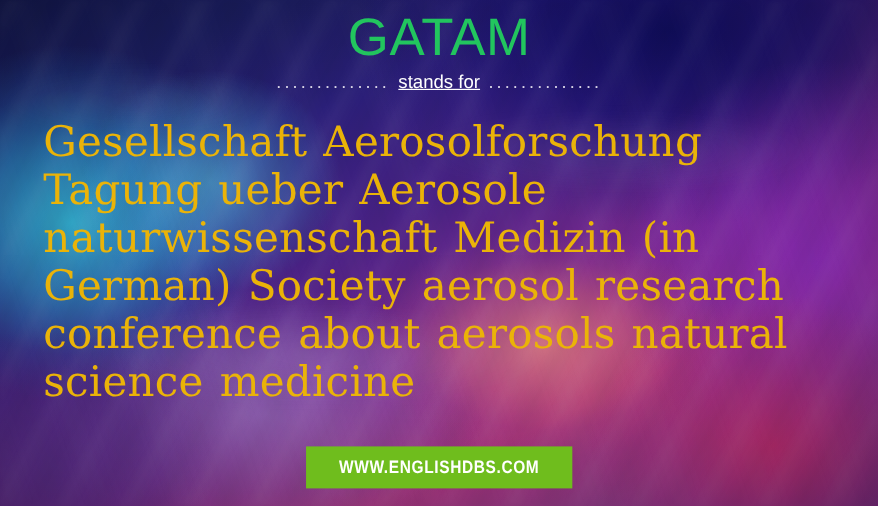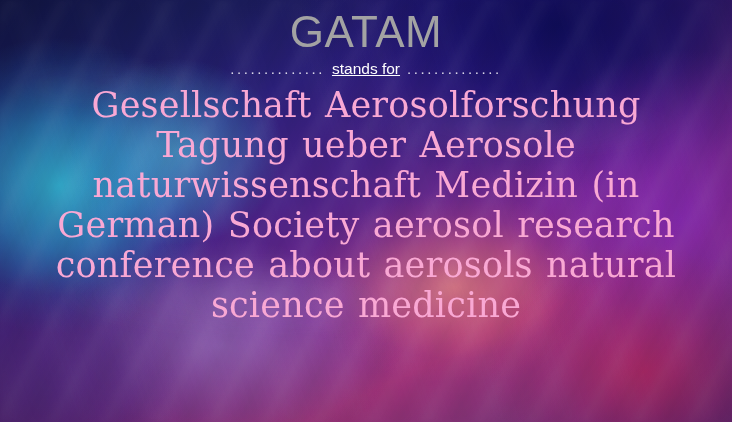--- a/index.html
+++ b/index.html
@@ -162,21 +162,21 @@
     align-items: center;
   }
 
   #title {
     margin-top: 9px;
     font-family: "Liberation Sans", sans-serif;
     font-size: 44px;
     line-height: 46px;
     font-weight: 400;
     letter-spacing: 0.5px;
-    color: #a3a3a3;
+    color: #22c55e;
     text-align: center;
     white-space: nowrap;
   }
 
   #standsfor-row {
     margin-top: 5px;
     display: flex;
     align-items: baseline;
     justify-content: center;
     gap: 7px;
@@ -194,24 +194,23 @@
     opacity: 0.92;
   }
 
   #standsfor-label {
     font-size: 15.5px;
     color: #ffffff;
     text-decoration: underline;
   }
 
   #fullform {
-    margin-top: 8px;
+    margin-top: 22px;
     width: 660px;
-    text-align: center;
-    color: #f9a8d4;
+    color: #eab308;
     font-family: "DejaVu Serif", "Liberation Serif", serif;
     font-size: 35px;
     line-height: 40px;
     font-weight: 400;
     letter-spacing: 0.2px;
     word-spacing: 2px;
   }
 
   #cta-wrap {
     position: absolute;
@@ -264,15 +263,18 @@
     <div id="title">GATAM</div>
 
     <div id="standsfor-row">
       <span class="dots">..............</span>
       <span id="standsfor-label">stands for</span>
       <span class="dots">..............</span>
     </div>
 
     <div id="fullform">Gesellschaft Aerosolforschung Tagung ueber Aerosole naturwissenschaft Medizin (in German) Society aerosol research conference about aerosols natural science medicine</div>
 
+    <div id="cta-wrap">
+      <button id="cta-button">WWW.ENGLISHDBS.COM</button>
+    </div>
 
   </div>
 </div>
 
 </body></html>

